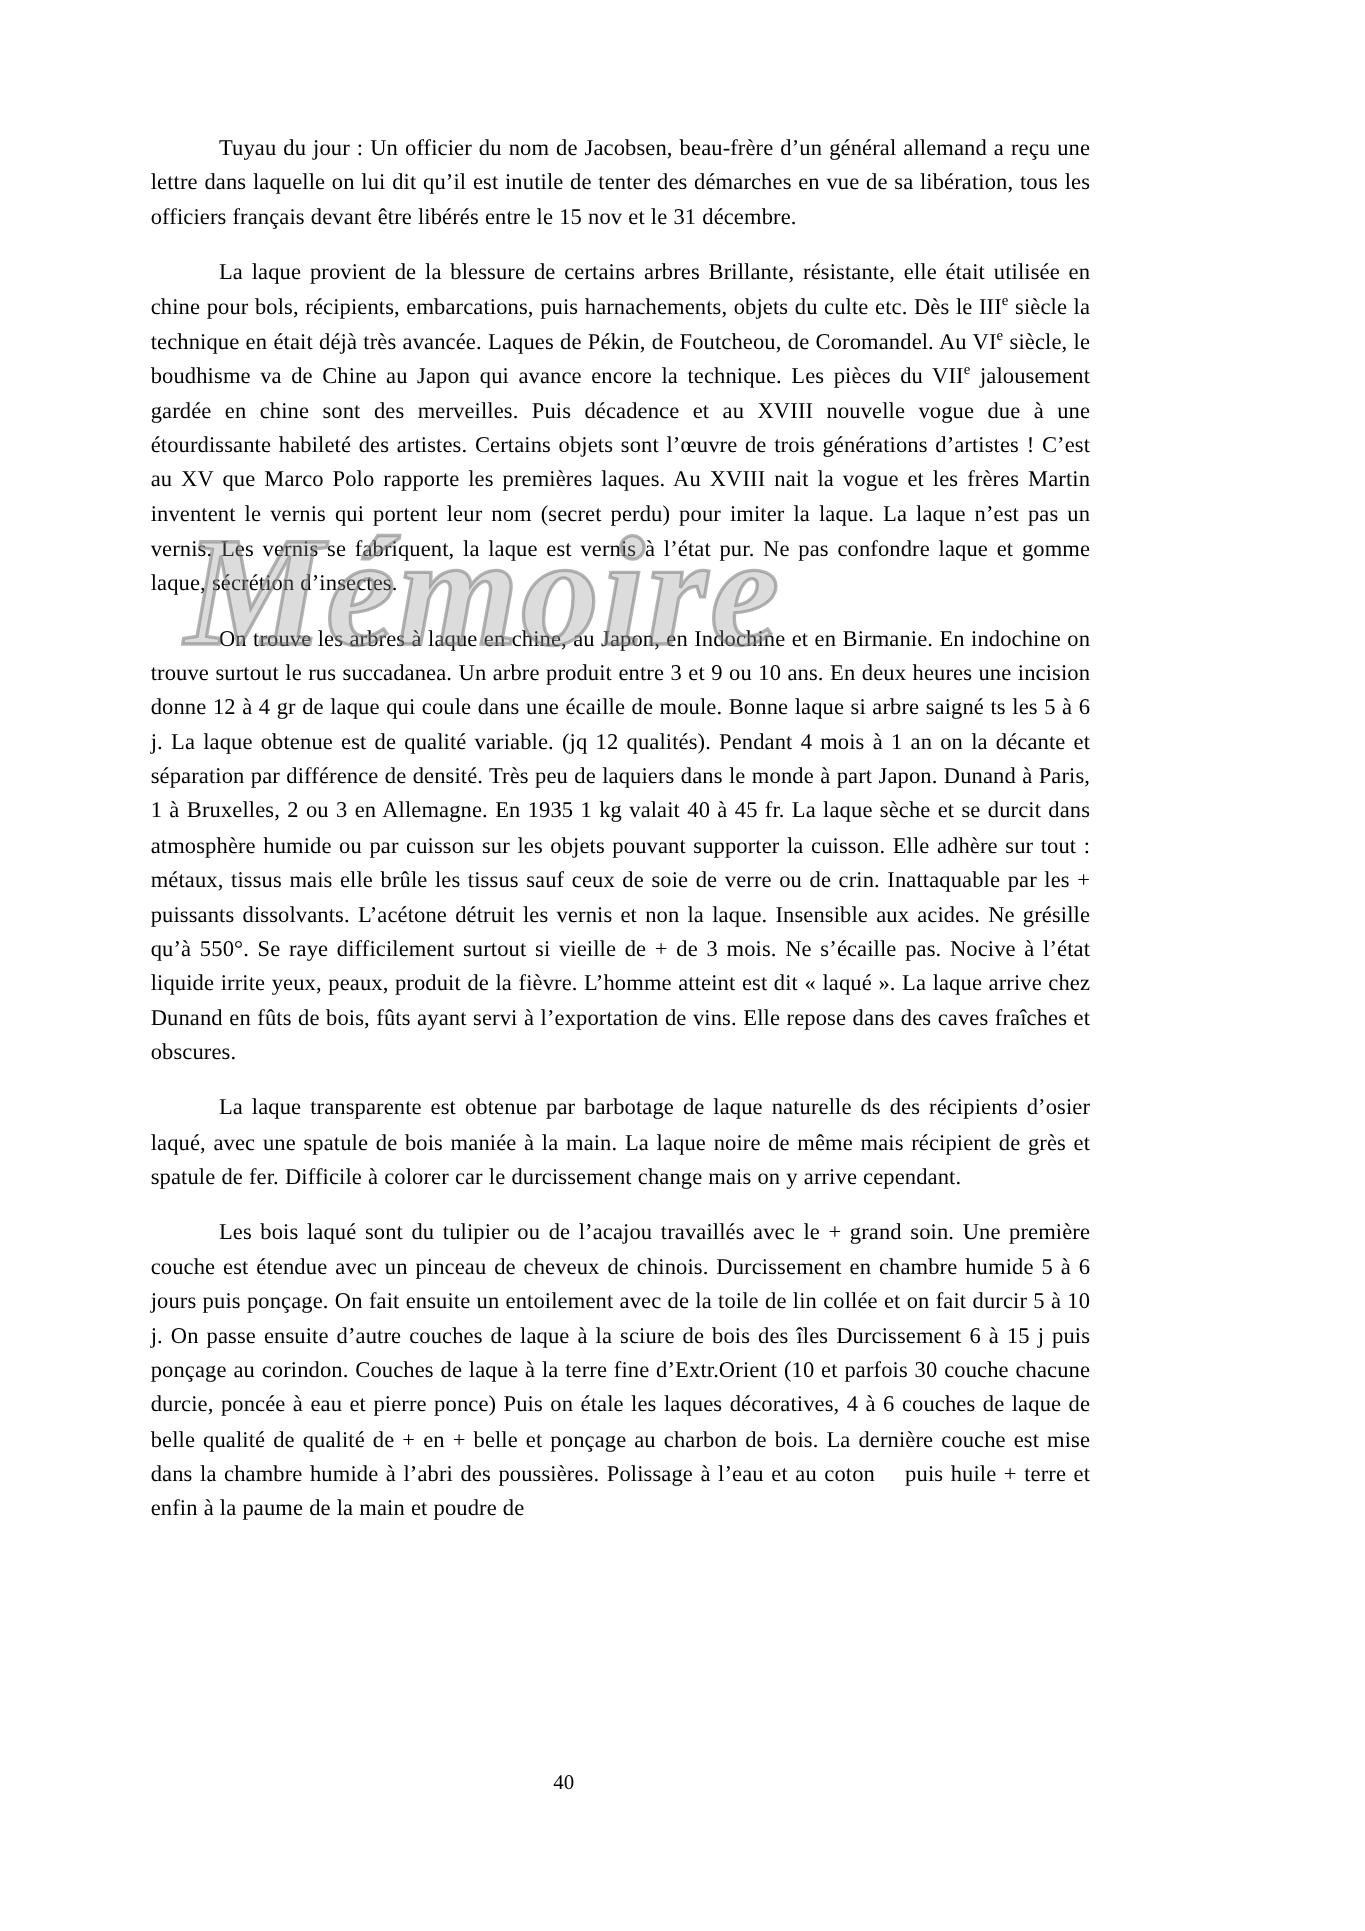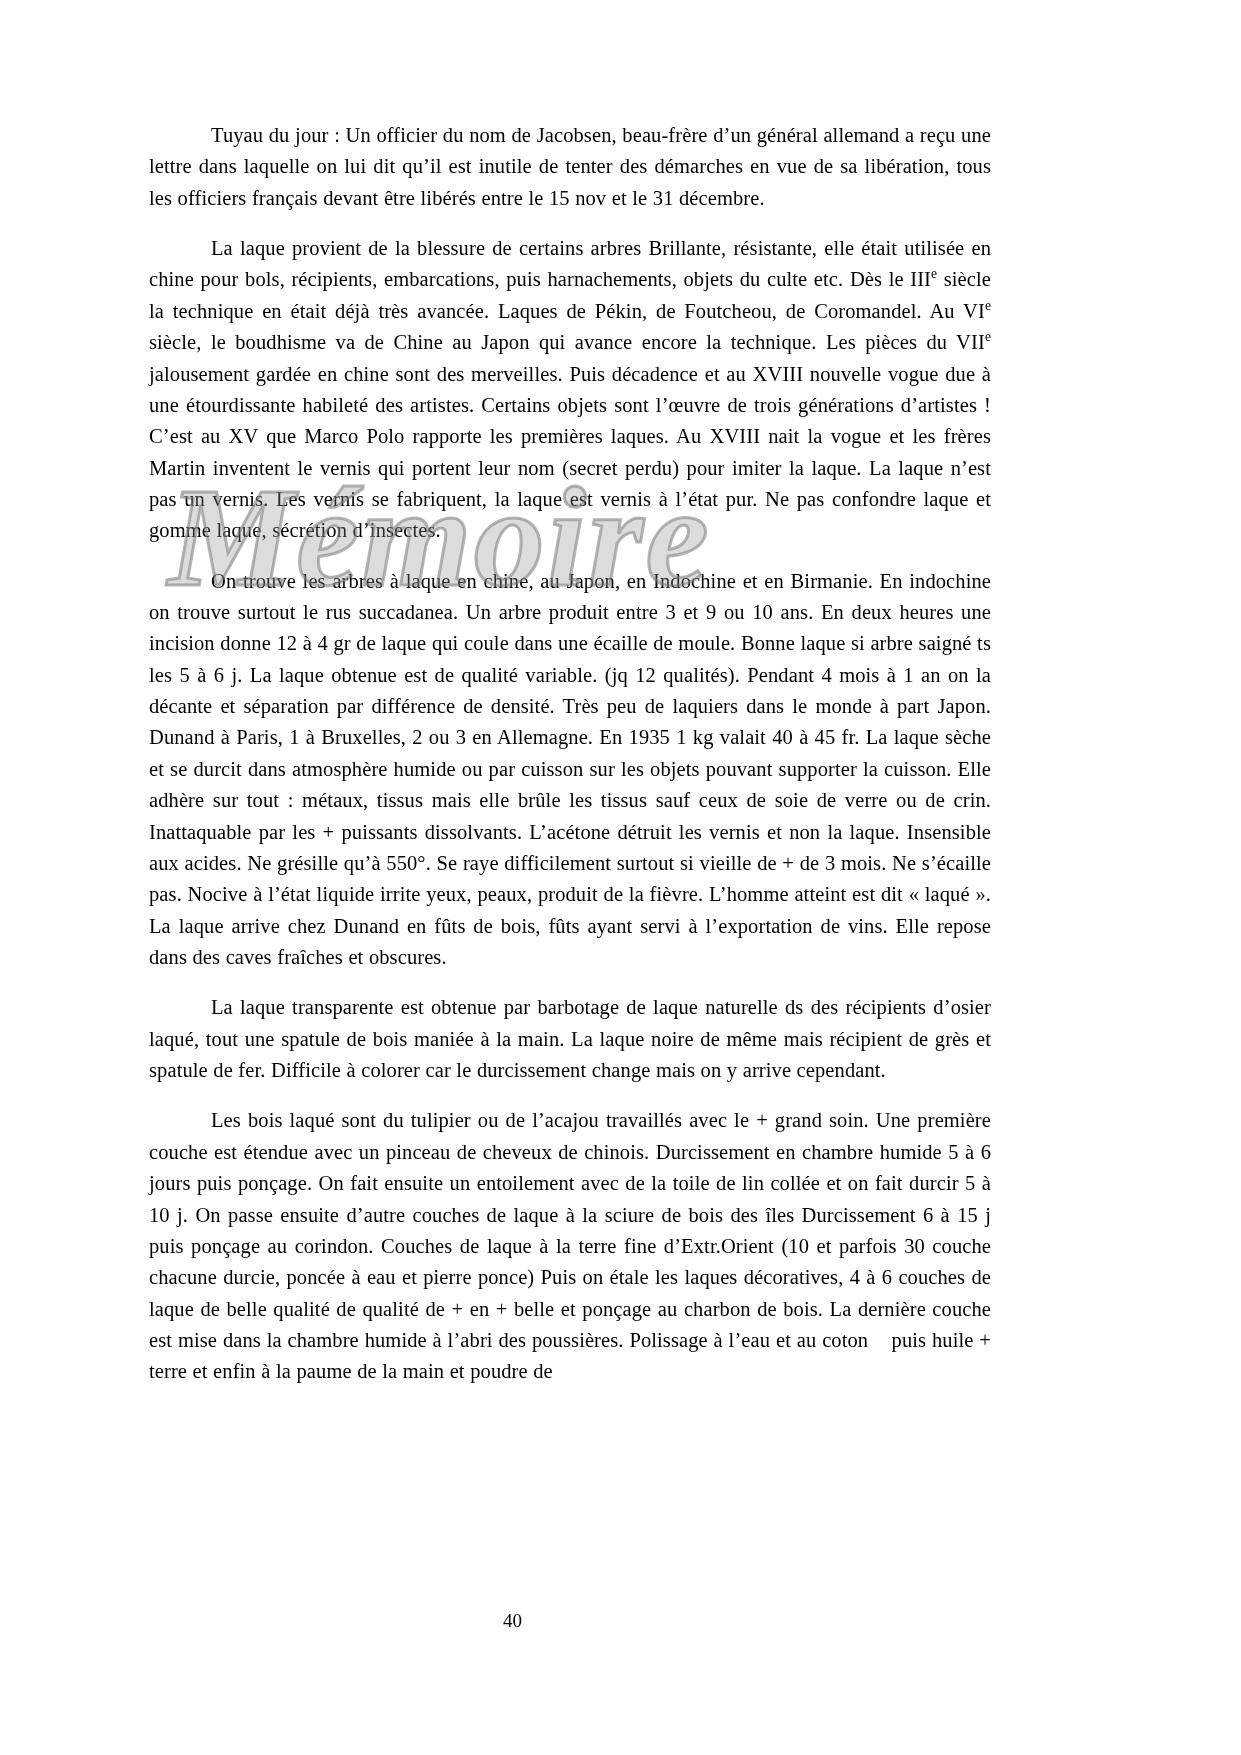--- a/index.html
+++ b/index.html
@@ -21,21 +21,21 @@
     width: 1241px;
     height: 1755px;
   }
   .content {
     position: absolute;
     left: 133px;
     top: 120px;
     width: 858px;
   }
   p.para {
-    margin: 0 0 19px 16px;
+    margin: 0 0 19px 4px;
     font-size: 20.5px;
     line-height: 1.53;
     text-align: justify;
     text-indent: 62px;
     letter-spacing: 0.1px;
     word-spacing: 0.3px;
   }
   sup {
     font-size: 0.66em;
     vertical-align: super;
@@ -90,21 +90,21 @@
 </style>
 </head>
 <body>
 
 <div class="page">
 
   <div class="content">
     <p class="para">Tuyau du jour : Un officier du nom de Jacobsen, beau-frère d’un général allemand a reçu une lettre dans laquelle on lui dit qu’il est inutile de tenter des démarches en vue de sa libération, tous les officiers français devant être libérés entre le 15 nov et le 31 décembre.</p>
     <p class="para">La laque provient de la blessure de certains arbres Brillante, résistante, elle était utilisée en chine pour bols, récipients, embarcations, puis harnachements, objets du culte etc. Dès le III<sup>e</sup> siècle la technique en était déjà très avancée. Laques de Pékin, de Foutcheou, de Coromandel. Au VI<sup>e</sup> siècle, le boudhisme va de Chine au Japon qui avance encore la technique. Les pièces du VII<sup>e</sup> jalousement gardée en chine sont des merveilles. Puis décadence et au XVIII nouvelle vogue due à une étourdissante habileté des artistes. Certains objets sont l’œuvre de trois générations d’artistes ! C’est au XV que Marco Polo rapporte les premières laques. Au XVIII nait la vogue et les frères Martin inventent le vernis qui portent leur nom (secret perdu) pour imiter la laque. La laque n’est pas un vernis. Les vernis se fabriquent, la laque est vernis à l’état pur. Ne pas confondre laque et gomme laque, sécrétion d’insectes.</p>
     <p class="para">On trouve les arbres à laque en chine, au Japon, en Indochine et en Birmanie. En indochine on trouve surtout le rus succadanea. Un arbre produit entre 3 et 9 ou 10 ans. En deux heures une incision donne 12 à 4 gr de laque qui coule dans une écaille de moule. Bonne laque si arbre saigné ts les 5 à 6 j. La laque obtenue est de qualité variable. (jq 12 qualités). Pendant 4 mois à 1 an on la décante et séparation par différence de densité. Très peu de laquiers dans le monde à part Japon. Dunand à Paris, 1 à Bruxelles, 2 ou 3 en Allemagne. En 1935 1 kg valait 40 à 45 fr. La laque sèche et se durcit dans atmosphère humide ou par cuisson sur les objets pouvant supporter la cuisson. Elle adhère sur tout : métaux, tissus mais elle brûle les tissus sauf ceux de soie de verre ou de crin. Inattaquable par les + puissants dissolvants. L’acétone détruit les vernis et non la laque. Insensible aux acides. Ne grésille qu’à 550°. Se raye difficilement surtout si vieille de + de 3 mois. Ne s’écaille pas. Nocive à l’état liquide irrite yeux, peaux, produit de la fièvre. L’homme atteint est dit « laqué ». La laque arrive chez Dunand en fûts de bois, fûts ayant servi à l’exportation de vins. Elle repose dans des caves fraîches et obscures.</p>
-    <p class="para">La laque transparente est obtenue par barbotage de laque naturelle ds des récipients d’osier laqué, tout une spatule de bois maniée à la main. La laque noire de même mais récipient de grès et spatule de fer. Difficile à colorer car le durcissement change mais on y arrive cependant.</p>
+    <p class="para">La laque transparente est obtenue par barbotage de laque naturelle ds des récipients d’osier laqué, avec une spatule de bois maniée à la main. La laque noire de même mais récipient de grès et spatule de fer. Difficile à colorer car le durcissement change mais on y arrive cependant.</p>
     <p class="para">Les bois laqué sont du tulipier ou de l’acajou travaillés avec le + grand soin. Une première couche est étendue avec un pinceau de cheveux de chinois. Durcissement en chambre humide 5 à 6 jours puis ponçage. On fait ensuite un entoilement avec de la toile de lin collée et on fait durcir 5 à 10 j. On passe ensuite d’autre couches de laque à la sciure de bois des îles Durcissement 6 à 15 j puis ponçage au corindon. Couches de laque à la terre fine d’Extr.Orient (10 et parfois 30 couche chacune durcie, poncée à eau et pierre ponce) Puis on étale les laques décoratives, 4 à 6 couches de laque de belle qualité de qualité de + en + belle et ponçage au charbon de bois. La dernière couche est mise dans la chambre humide à l’abri des poussières. Polissage à l’eau et au coton&nbsp;&nbsp;&nbsp;&nbsp;puis huile + terre et enfin à la paume de la main et poudre de</p>
   </div>
 
   <div class="watermark">
     <div class="wm-text wm-1">Mémoire</div>
   </div>
 
   <div class="page-number">40</div>
 
 </div>

